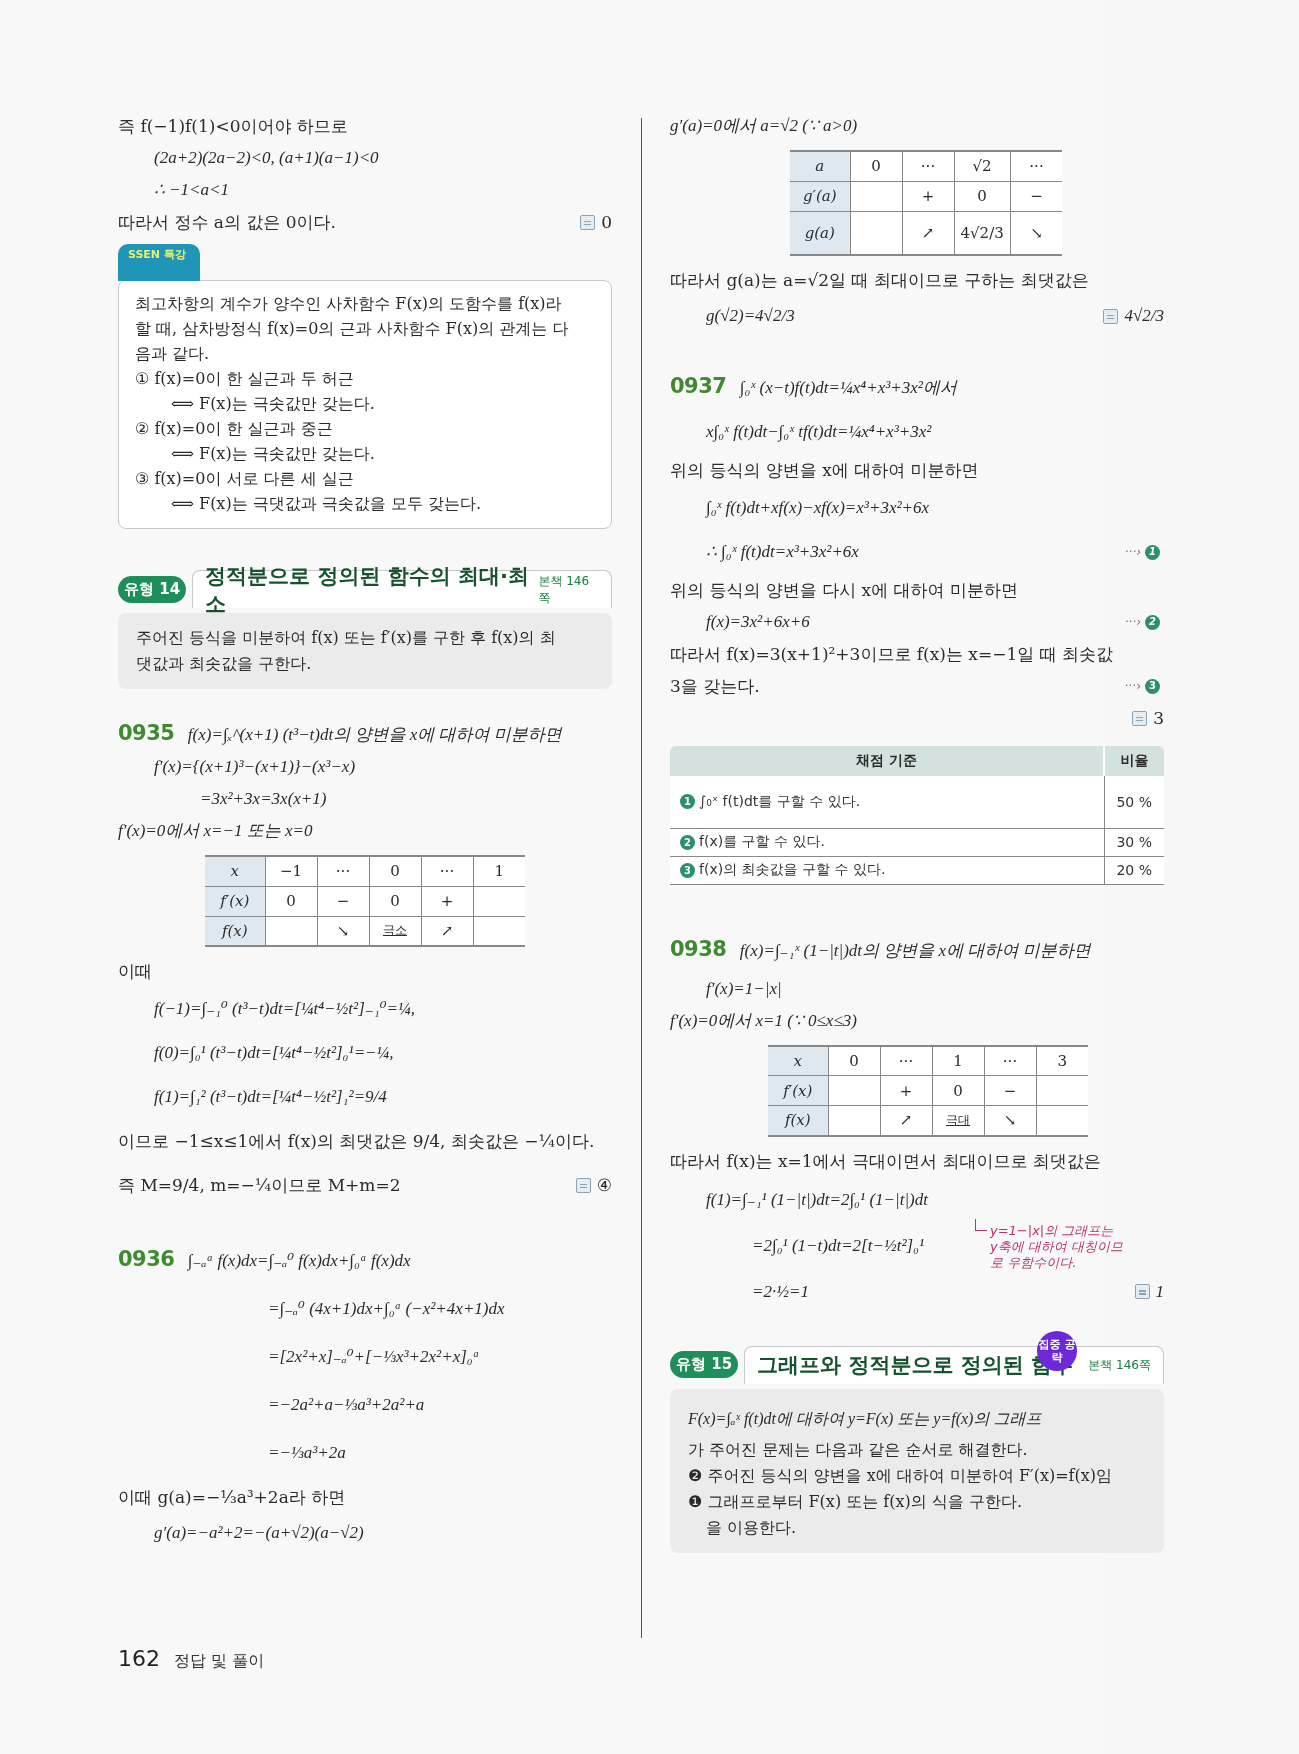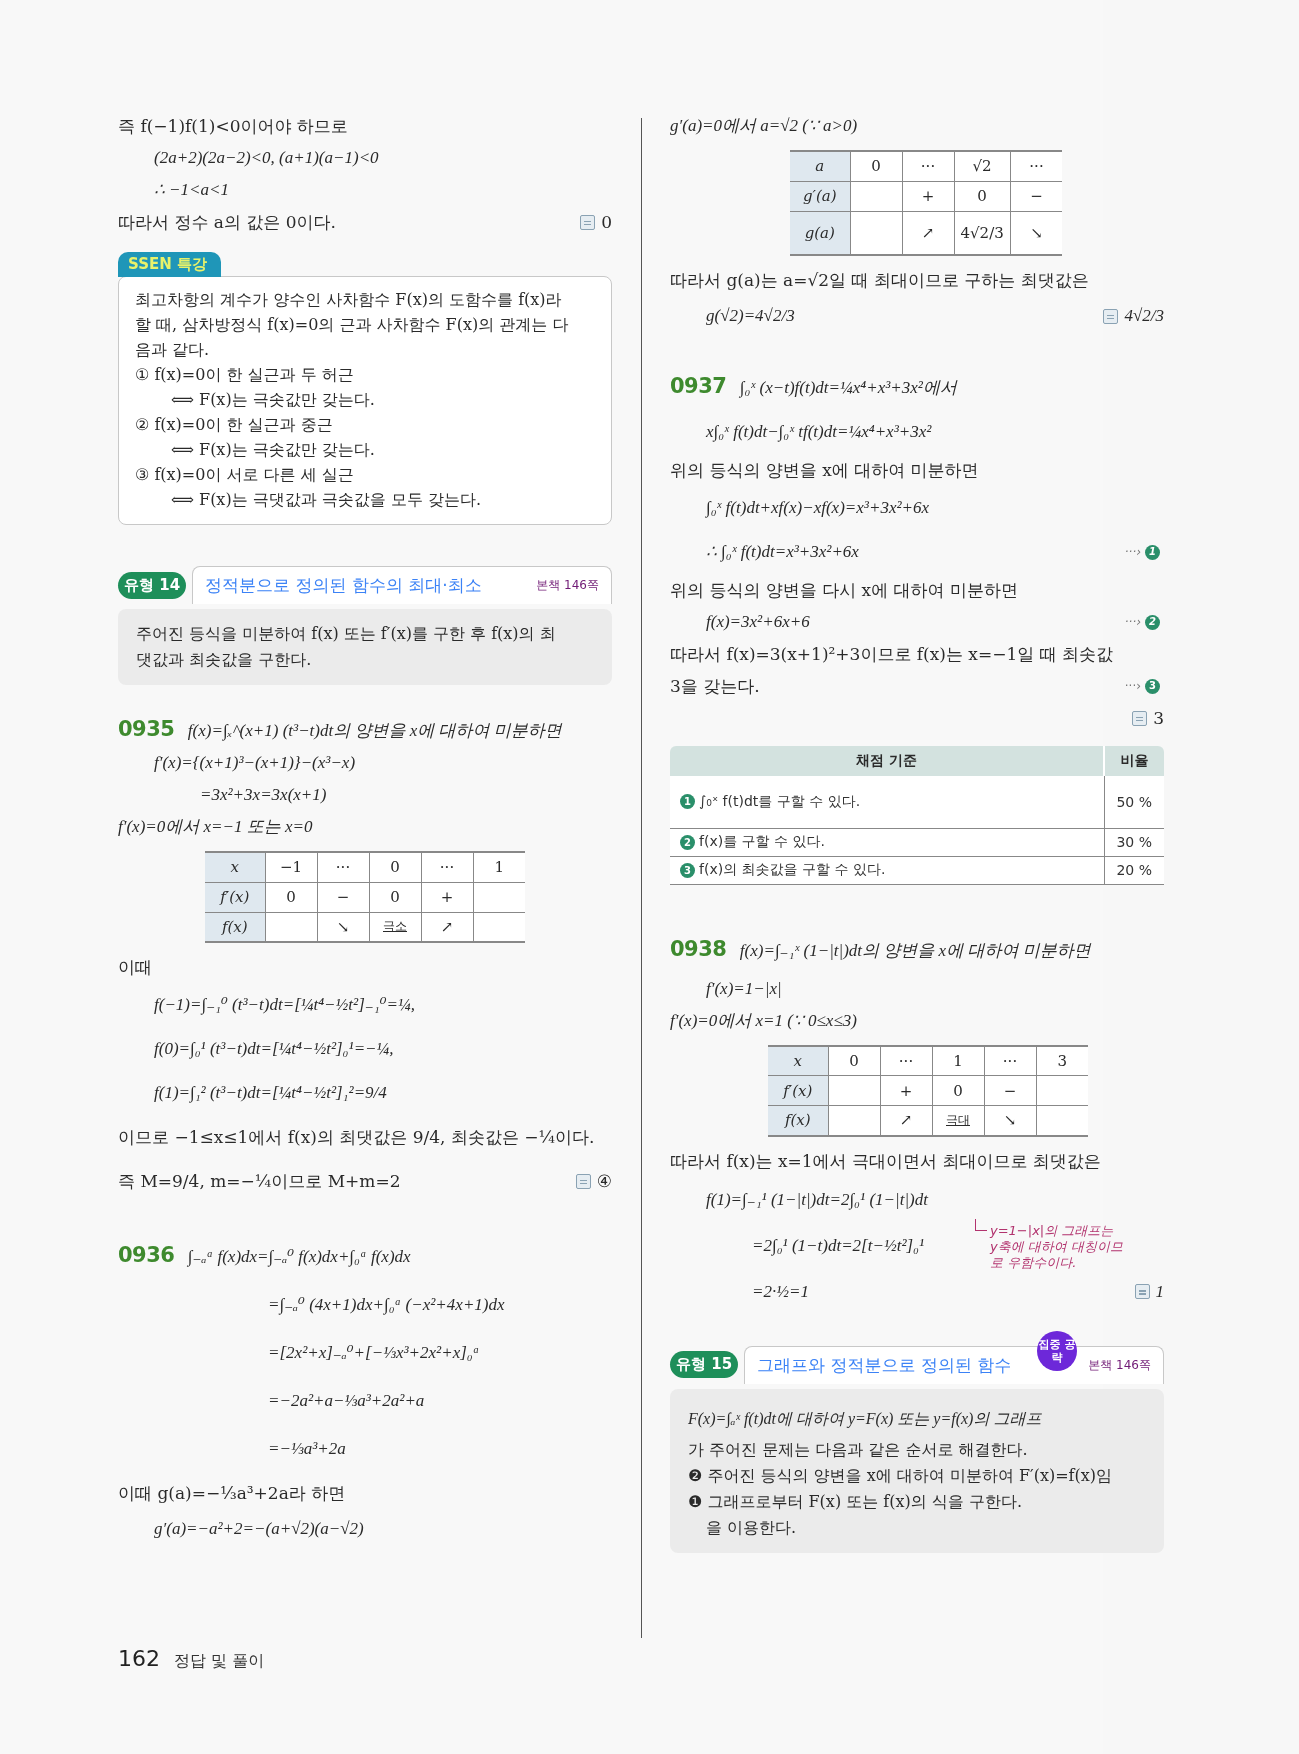--- a/index.html
+++ b/index.html
@@ -15,29 +15,29 @@
   .ind2 { padding-left: 82px; }
   .ind-eq { padding-left: 150px; }
   .math { font-style: italic; font-family: "Liberation Serif", "DejaVu Serif", serif; }
   .kr { font-family: "DejaVu Sans", sans-serif; font-size: 12px; text-decoration: underline; }
   .ans { position: absolute; right: 0; top: 0; display: inline-flex; align-items: center; gap: 6px; }
   .ans-icon { display: inline-block; width: 15px; height: 15px; border: 1.5px solid #8aa2b3; border-radius: 2px; background: #e6edf2; position: relative; }
   .ans-icon::after { content: ""; position: absolute; left: 3px; right: 3px; top: 5px; height: 1.5px; background: #8aa2b3; box-shadow: 0 3px 0 #8aa2b3; }
   .prob-num { font-family: "DejaVu Sans", sans-serif; font-weight: bold; color: #3e8a2e; font-size: 21px; margin-right: 8px; letter-spacing: -0.5px; }
   .spacer { height: 14px; }
   
-  .ssen-tab { display: inline-block; background: #1f96b8; color: #e9f26a; font-family: "DejaVu Sans", sans-serif; font-weight: bold; font-size: 15px; padding: 3px 14px 3px 10px; border-radius: 10px 10px 0 0; margin-top: 14px; }
+  .ssen-tab { display: inline-block; background: #1f96b8; color: #e9f26a; font-family: "DejaVu Sans", sans-serif; font-weight: bold; font-size: 11px; padding: 3px 14px 19px 10px; border-radius: 10px 10px 0 0; margin-top: 6px; }
   .ssen-box { border: 1.5px solid #c8c8c8; border-radius: 8px; background: #fff; padding: 10px 16px 12px 16px; margin-top: -1px; }
   .ssen-box .line { line-height: 25px; font-size: 16px; }
   
   .type-head { display: flex; align-items: center; margin-top: 40px; height: 40px; }
   .type-badge { background: #1e8f5a; color: #fff; font-family: "DejaVu Sans", sans-serif; font-weight: bold; font-size: 15px; padding: 4px 6px; border-radius: 14px; white-space: nowrap; }
   .type-title-box { flex: 1; border: 1.5px solid #c8c8c8; border-bottom: none; border-radius: 8px 8px 0 0; height: 38px; margin-left: 6px; display: flex; align-items: center; justify-content: space-between; padding: 0 12px; background: #fff; position: relative; }
-  .type-title { font-family: "DejaVu Sans", sans-serif; font-weight: normal; font-size: 17px; color: #3b82f6; }
-  .type-ref { font-family: "DejaVu Sans", sans-serif; font-size: 12px; color: #701a75; }
+  .type-title { font-family: "DejaVu Sans", sans-serif; font-weight: bold; font-size: 21px; color: #14532d; }
+  .type-ref { font-family: "DejaVu Sans", sans-serif; font-size: 12px; color: #15803d; }
   .type-desc { background: #ebebeb; border-radius: 8px; padding: 12px 18px; margin-top: 4px; }
   .type-desc .line { line-height: 26px; font-size: 16px; }
   .focus-badge { position: absolute; right: 86px; top: -16px; width: 40px; height: 40px; border-radius: 50%; background: #6d28d9; color: #fff; font-family: "DejaVu Sans", sans-serif; font-weight: bold; font-size: 11px; line-height: 13px; display: flex; align-items: center; justify-content: center; text-align: center; }
   
   table.vt { border-collapse: collapse; margin: 8px auto 8px auto; font-size: 15px; }
   table.vt td { border: 1px solid #888; height: 30px; min-width: 52px; text-align: center; padding: 0 6px; background: #fff; }
   table.vt td.hd { background: #dfe8ef; min-width: 60px; font-style: italic; }
   table.vt tr:first-child td { border-top: 2px solid #888; }
   table.vt tr:last-child td { border-bottom: 2px solid #888; }
   table.vt td:first-child { border-left: none; }

